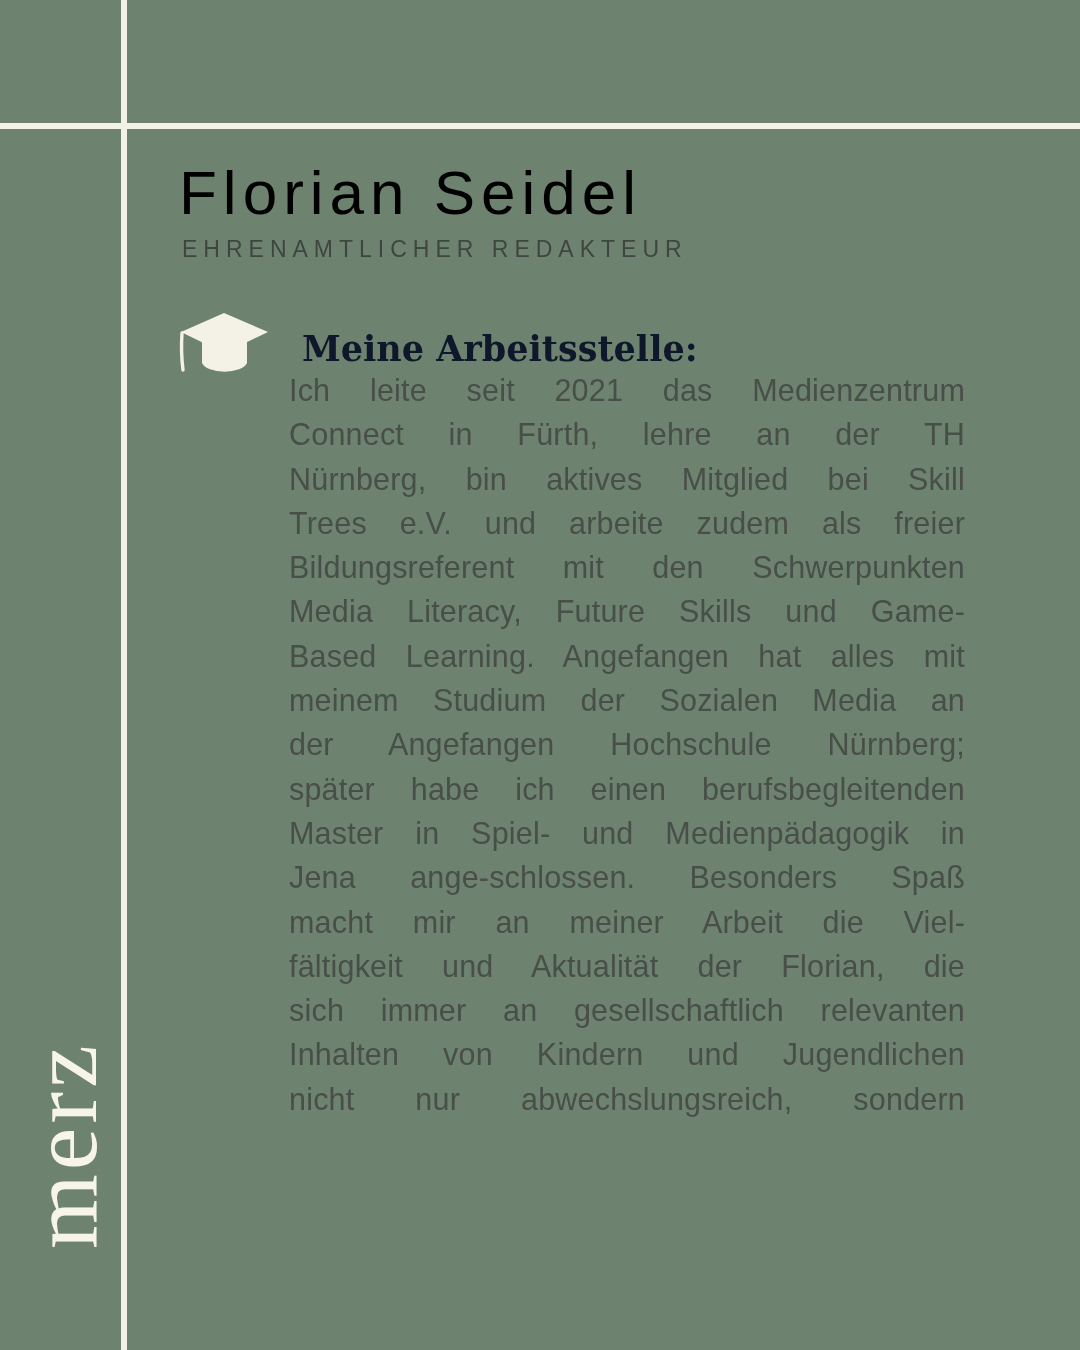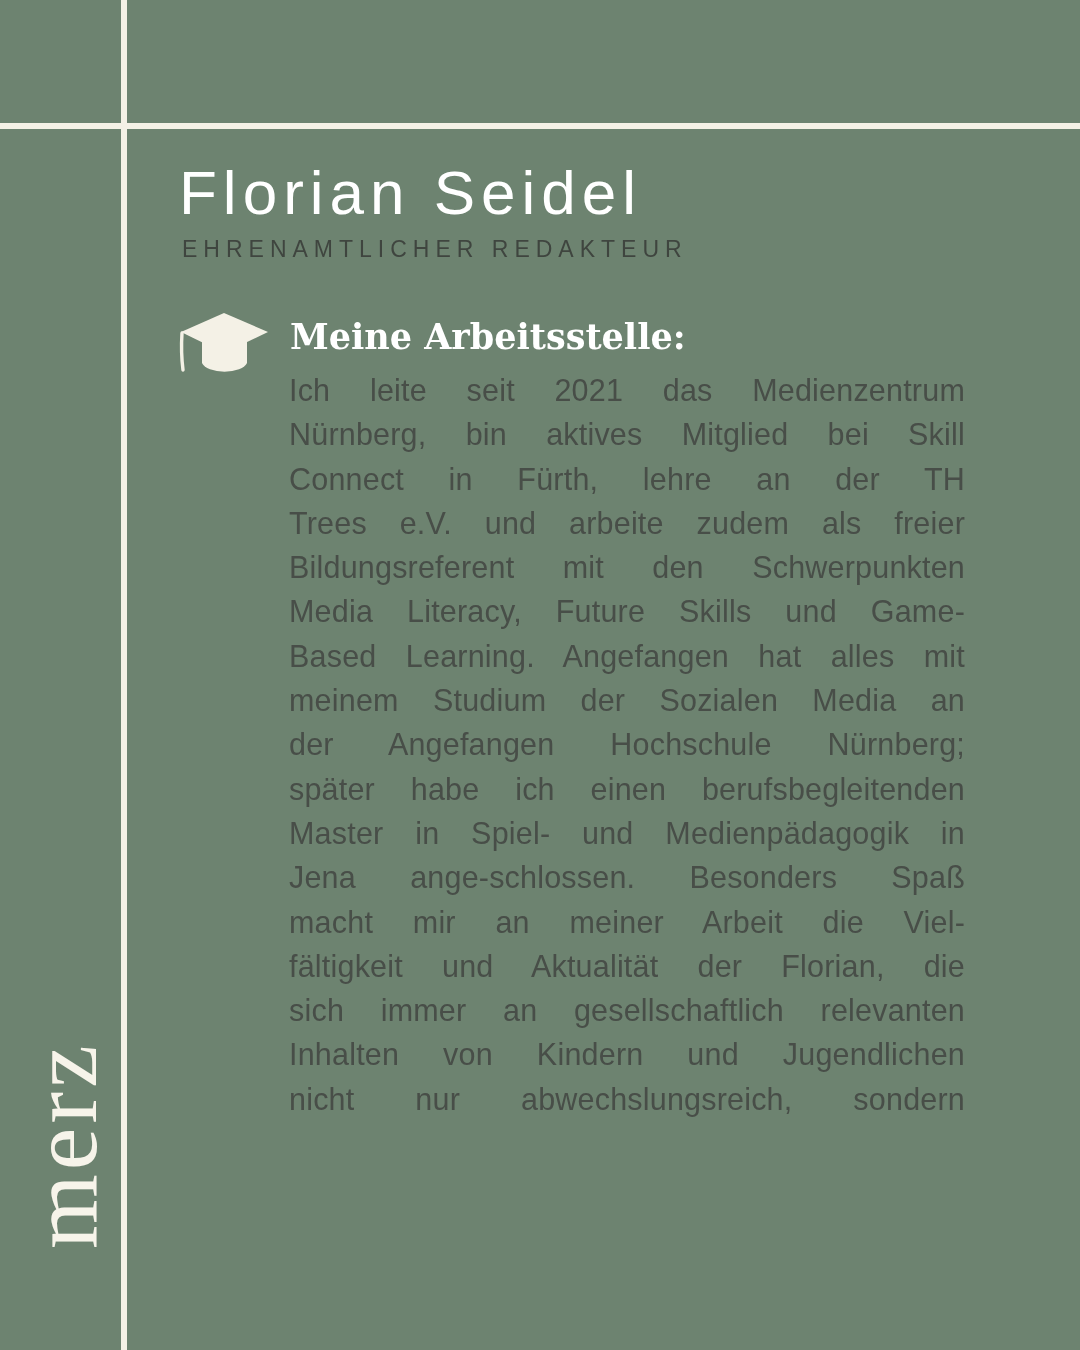--- a/index.html
+++ b/index.html
@@ -34,21 +34,21 @@
   .name {
     position: absolute;
     left: 179px;
     top: 158px;
     margin: 0;
     font-family: "Liberation Sans", sans-serif;
     font-weight: 400;
     font-size: 62px;
     line-height: 70px;
     letter-spacing: 6px;
-    color: #ffffff;
+    color: #000000;
     white-space: nowrap;
   }
   .role {
     position: absolute;
     left: 182px;
     top: 236px;
     font-size: 23px;
     line-height: 26px;
     letter-spacing: 6px;
     color: #3F453F;
@@ -59,27 +59,27 @@
     left: 177px;
     top: 313px;
     width: 92px;
     height: 64px;
   }
   .cap svg { display: block; width: 100%; height: 100%; }
   .heading {
     position: absolute;
     left: 286px;
     top: 311px;
-    margin: 4px;
+    margin: 16px;
     font-family: "DejaVu Serif", serif;
     font-weight: 700;
     font-size: 35px;
     line-height: 44px;
     letter-spacing: 0px;
-    color: #ffffff;
+    color: #0f172a;
     white-space: nowrap;
   }
   .body-text {
     position: absolute;
     left: 289px;
     top: 368px;
     width: 676px;
     color: #484E48;
     font-size: 30.5px;
     line-height: 44.3px;
@@ -128,22 +128,22 @@
       <path d="M25,28 L25,50 A23,11 0 0 0 70,50 L70,28 Z" fill="#F4F1E6"></path>
 
       <path d="M5,20 C4.2,32 4.6,46 6,57" fill="none" stroke="#F4F1E6" stroke-width="3.4" stroke-linecap="round"></path>
     </svg>
   </div>
 
   <h2 class="heading">Meine Arbeitsstelle:</h2>
 
   <div class="body-text" id="body-lines">
       <div class="bline">Ich leite seit 2021 das Medienzentrum</div>
+      <div class="bline">Connect in Fürth, lehre an der TH</div>
       <div class="bline">Nürnberg, bin aktives Mitglied bei Skill</div>
-      <div class="bline">Connect in Fürth, lehre an der TH</div>
       <div class="bline">Trees e.V. und arbeite zudem als freier</div>
       <div class="bline">Bildungsreferent mit den Schwerpunkten</div>
       <div class="bline">Media Literacy, Future Skills und Game-</div>
       <div class="bline">Based Learning. Angefangen hat alles mit</div>
       <div class="bline">meinem Studium der Sozialen Media an</div>
       <div class="bline">der Angefangen Hochschule Nürnberg;</div>
       <div class="bline">später habe ich einen berufsbegleitenden</div>
       <div class="bline">Master in Spiel- und Medienpädagogik in</div>
       <div class="bline">Jena ange-schlossen. Besonders Spaß</div>
       <div class="bline">macht mir an meiner Arbeit die Viel-</div>

